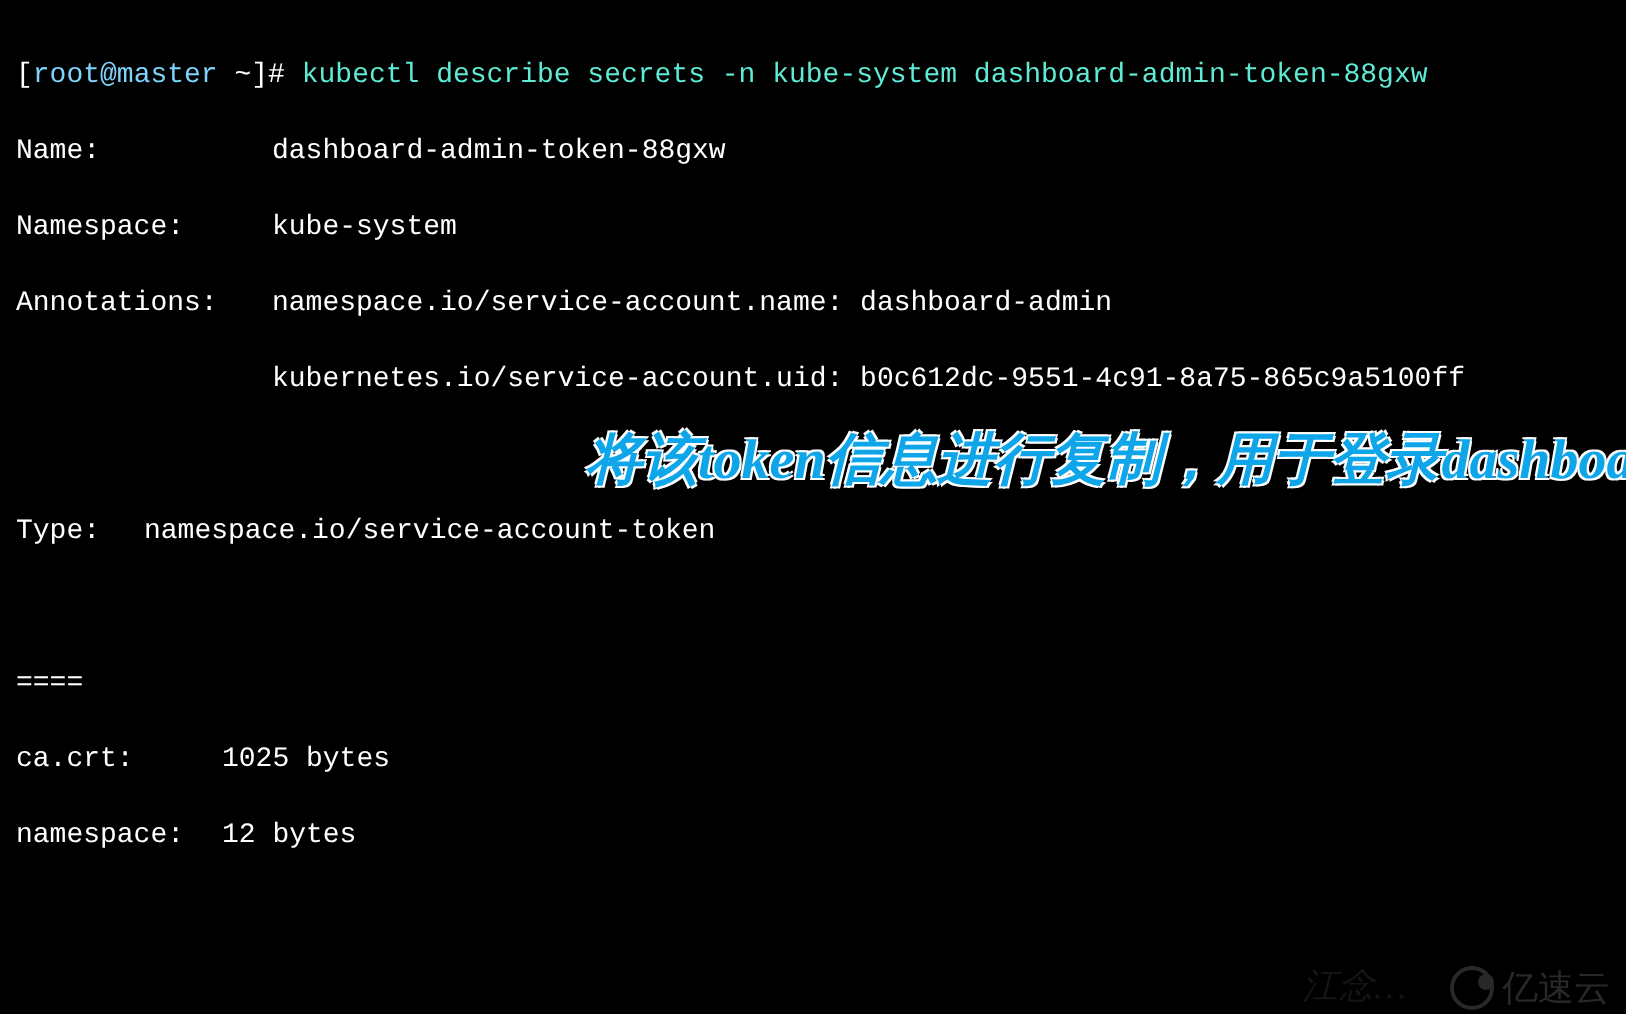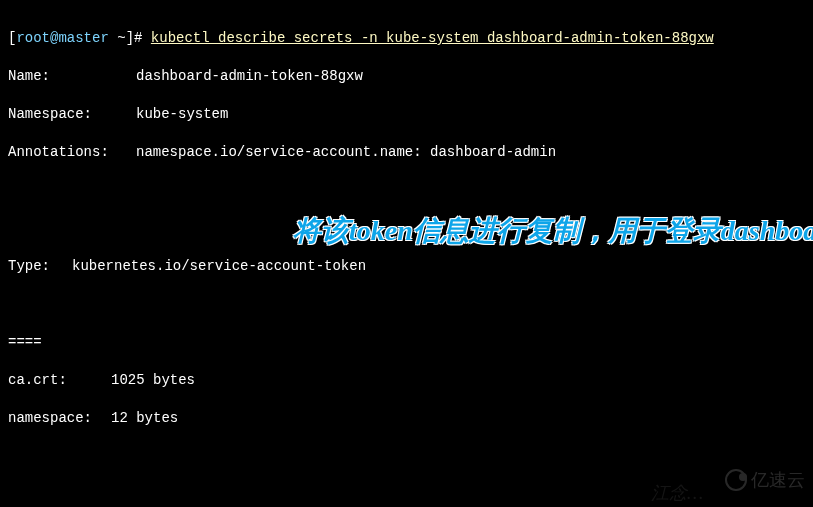--- a/index.html
+++ b/index.html
@@ -16,21 +16,21 @@
     color: #fff;
   }
   .terminal {
     position: relative;
     white-space: pre;
     word-break: break-all;
   }
   .cmdline .bracket { color: #fff; }
   .cmdline .userhost { color: #7dd3fc; }
   .cmdline .path { color: #fff; }
-  .cmdline .cmd { color: #fef9c3; text-decoration: underline; }
+  .cmdline .cmd { color: #5eead4; }
   .val { color: #fff; }
   .annotation {
     position: absolute;
     top: 221px;
     left: 275px;
     color: #0ea5e9;
     font-family: 'KaiTi', 'STKaiti', serif;
     font-style: italic;
     font-weight: bold;
     font-size: 28px;
@@ -44,21 +44,21 @@
     bottom: 4px;
     font-family: 'KaiTi', serif;
     font-style: italic;
     color: #222;
     font-size: 18px;
     opacity: 0.6;
   }
   .watermark2 {
     position: absolute;
     right: 8px;
-    bottom: 16px;
+    bottom: 2px;
     display: flex;
     align-items: center;
     font-family: sans-serif;
     color: #444;
     font-size: 18px;
     opacity: 0.6;
   }
   .watermark2 .logo {
     width: 22px;
     height: 22px;
@@ -79,23 +79,23 @@
   .kvkey { display: inline-block; }
 </style>
 </head>
 <body>
 
 <div class="terminal">
 <div class="cmdline"><span class="bracket">[</span><span class="userhost">root@master</span><span class="path"> ~</span><span class="bracket">]# </span><span class="cmd">kubectl describe secrets -n kube-system dashboard-admin-token-88gxw</span></div>
 <div class="row"><span class="kvkey" style="min-width:128px">Name:</span><span class="val">dashboard-admin-token-88gxw</span></div>
 <div class="row"><span class="kvkey" style="min-width:128px">Namespace:</span><span class="val">kube-system</span></div>
 <div class="row"><span class="kvkey" style="min-width:128px">Annotations:</span><span class="val">namespace.io/service-account.name: dashboard-admin</span></div>
-<div class="row"><span class="kvkey" style="min-width:128px"> </span></div>
+<div class="row"><span class="kvkey" style="min-width:128px"> </span><span class="val">kubernetes.io/service-account.uid: b0c612dc-9551-4c91-8a75-865c9a5100ff</span></div>
 <div class="row"> </div>
-<div class="row"><span class="kvkey" style="min-width:64px">Type:</span><span class="val">kubernetes.io/service-account-token</span></div>
+<div class="row"><span class="kvkey" style="min-width:64px">Type:</span><span class="val">namespace.io/service-account-token</span></div>
 <div class="row"> </div>
 <div class="row">====</div>
 <div class="row"><span class="kvkey" style="min-width:103px">ca.crt:</span><span class="val">1025 bytes</span></div>
 <div class="row"><span class="kvkey" style="min-width:103px">namespace:</span><span class="val">12 bytes</span></div>
 
 
 
 </div>
 
 <div class="annotation">将该token信息进行复制，用于登录dashboard</div>

